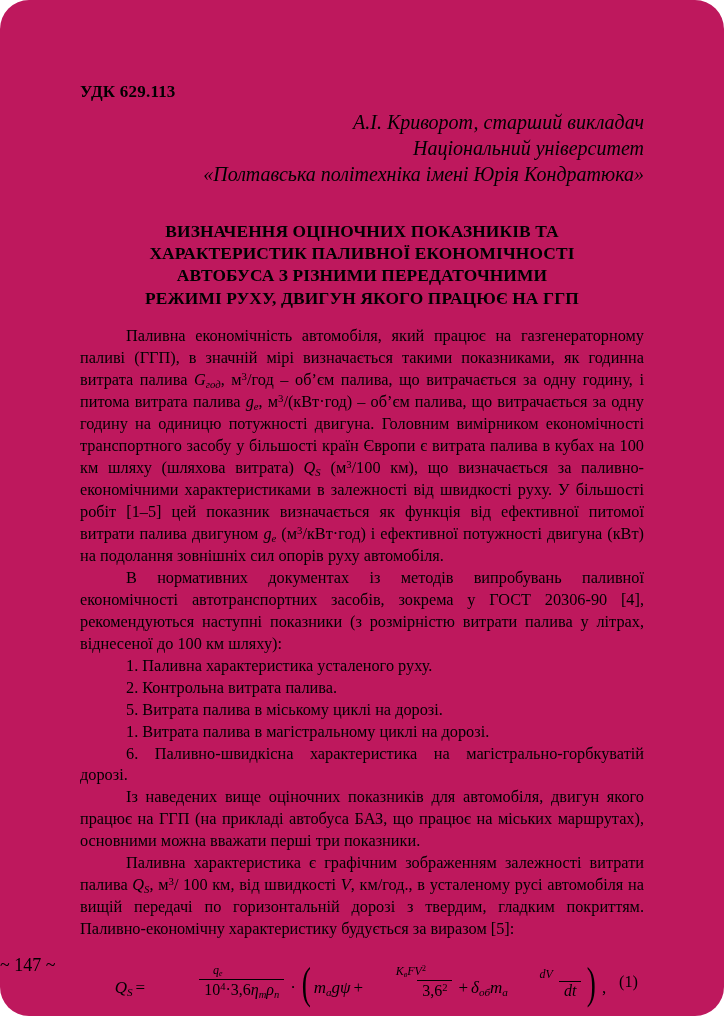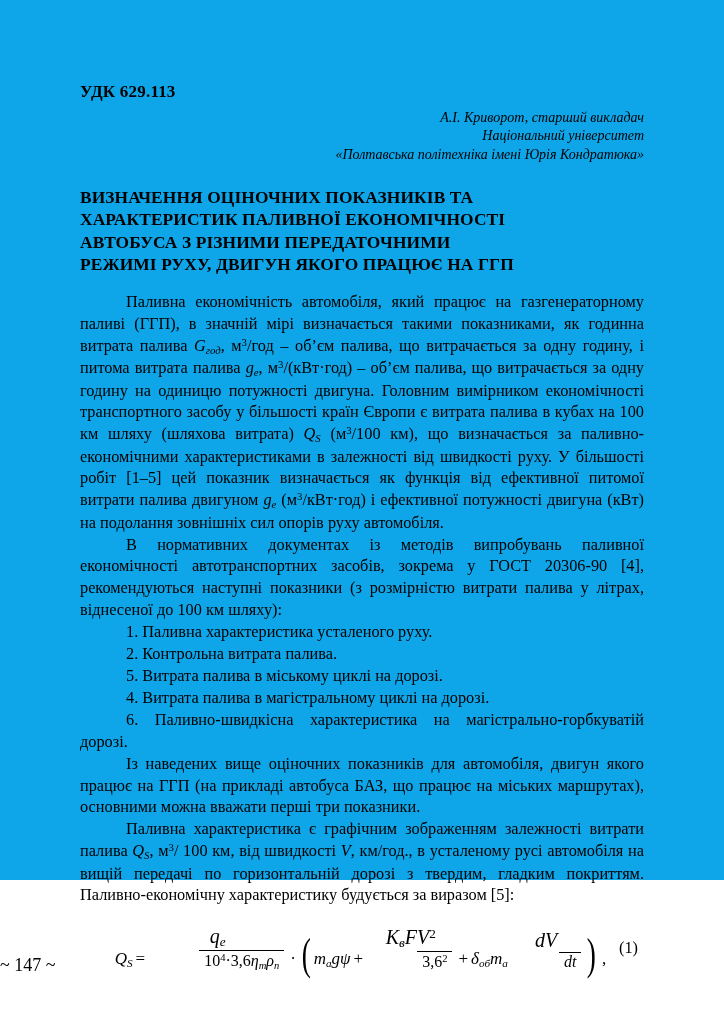--- a/index.html
+++ b/index.html
@@ -12,51 +12,52 @@
     height: 1024px;
     position: relative;
     font-family: "Liberation Serif", "DejaVu Serif", serif;
     color: #000000;
     overflow: hidden;
   }
   .page {
     position: absolute;
     left: 0; top: 0;
     width: 724px;
-    height: 880px;
-    background: #0ea5e9;
+    height: 1016px;
+    background: #be185d;
+    border-radius: 29px;
   }
   .content {
     position: absolute;
     left: 80px;
     top: 0;
     width: 564px;
   }
 
   
   .udk {
     font-weight: bold;
     font-size: 17px;
     letter-spacing: 0.2px;
     margin-top: 83px;
     line-height: 1.1;
   }
   .authorblock {
     text-align: right;
     font-style: italic;
-    font-size: 14px;
+    font-size: 20px;
     line-height: 1.32;
     margin-top: 7px;
   }
   .authorblock div { white-space: nowrap; }
 
   
   .title {
-    margin-top: 22px;
-    text-align: left;
+    margin-top: 32px;
+    text-align: center;
     font-weight: bold;
     font-size: 17.4px;
     line-height: 1.28;
     letter-spacing: 0.1px;
   }
   .title div { white-space: nowrap; }
 
   
   .body {
     margin-top: 16px;
@@ -115,21 +116,21 @@
   .frac {
     display: inline-flex;
     flex-direction: column;
     align-items: center;
     vertical-align: middle;
     margin: 0 3px;
     line-height: 1.06;
   }
   .frac .num {
     padding: 0 5px 1px 5px;
-    font-size: 20px;
+    font-size: 12px;
   }
   .frac .den {
     border-top: 1.3px solid #000;
     padding: 1px 5px 0 5px;
     font-size: 16px;
     margin-left: 48px;
   }
   .paren {
     display: inline-block;
     font-size: 44px;
@@ -176,21 +177,21 @@
 
     <div class="body">
 
       <p class="para"><span>Паливна економічність автомобіля, який працює на газгенераторному паливі (ГГП), в значній мірі визначається такими показниками, як годинна витрата палива </span><i class="v">G</i><sub class="s">год</sub><span>, м</span><sup class="s">3</sup><span>/год – об’єм палива, що витрачається за одну годину, і питома витрата палива </span><i class="v">g</i><sub class="s">e</sub><span>, м</span><sup class="s">3</sup><span>/(кВт·год) – об’єм палива, що витрачається за одну годину на одиницю потужності двигуна. Головним вимірником економічності транспортного засобу у більшості країн Європи є витрата палива в кубах на 100 км шляху (шляхова витрата) </span><i class="v">Q</i><sub class="s">S</sub><span> (м</span><sup class="s">3</sup><span>/100 км), що визначається за паливно-економічними характеристиками в залежності від швидкості руху. У більшості робіт [1–5] цей показник визначається як функція від ефективної питомої витрати палива двигуном </span><i class="v">g</i><sub class="s">e</sub><span> (м</span><sup class="s">3</sup><span>/кВт·год) і ефективної потужності двигуна (кВт) на подолання зовнішніх сил опорів руху автомобіля.</span></p>
 
       <p class="para">В нормативних документах із методів випробувань паливної економічності автотранспортних засобів, зокрема у ГОСТ 20306-90 [4], рекомендуються наступні показники (з розмірністю витрати палива у літрах, віднесеної до 100 км шляху):</p>
 
       <p class="listitem">1. Паливна характеристика усталеного руху.</p>
       <p class="listitem">2. Контрольна витрата палива.</p>
       <p class="listitem">5. Витрата палива в міському циклі на дорозі.</p>
-      <p class="listitem">4. Витрата палива в магістральному циклі на дорозі.</p>
+      <p class="listitem">1. Витрата палива в магістральному циклі на дорозі.</p>
       <p class="listitem">6. Паливно-швидкісна характеристика на магістрально-горбкуватій дорозі.</p>
 
       <p class="para">Із наведених вище оціночних показників для автомобіля, двигун якого працює на ГГП (на прикладі автобуса БАЗ, що працює на міських маршрутах), основними можна вважати перші три показники.</p>
 
       <p class="para"><span>Паливна характеристика є графічним зображенням залежності витрати палива </span><i class="v">Q</i><sub class="s">S</sub><span>, м</span><sup class="s">3</sup><span>/ 100 км, від швидкості </span><i class="v">V</i><span>, км/год., в усталеному русі автомобіля на вищій передачі по горизонтальній дорозі з твердим, гладким покриттям. Паливно-економічну характеристику будується за виразом [5]:</span></p>
 
       <div class="formula-row">
         <div class="formula">
           <span><i class="v">Q</i><sub class="s">S</sub></span>
           <span class="op">=</span>

